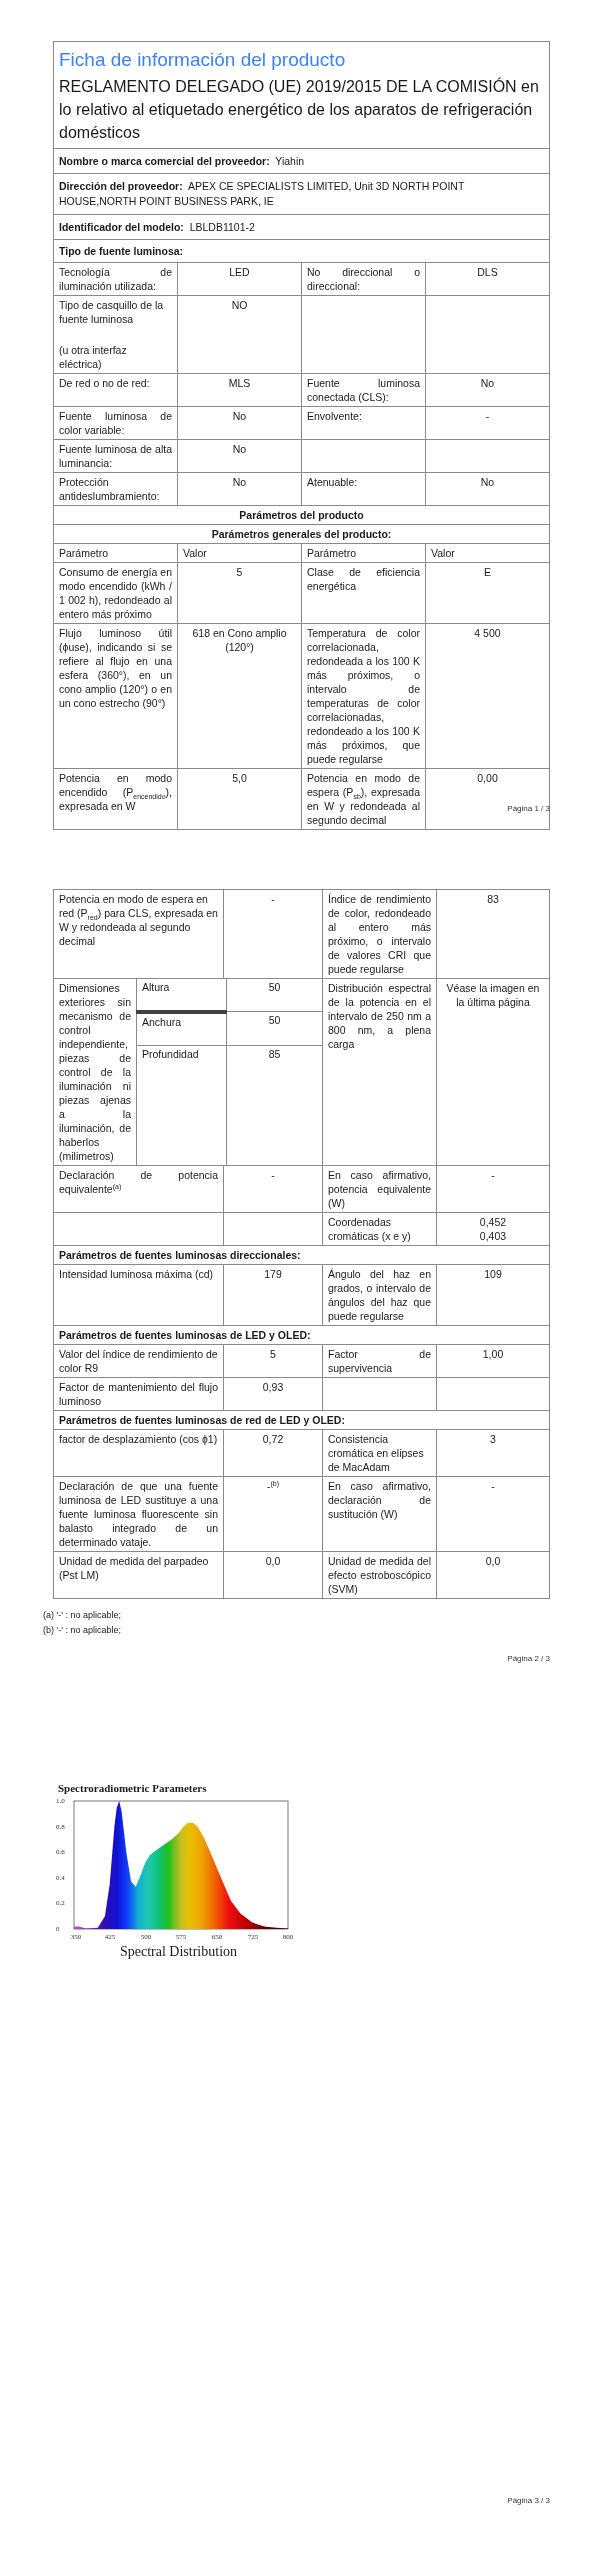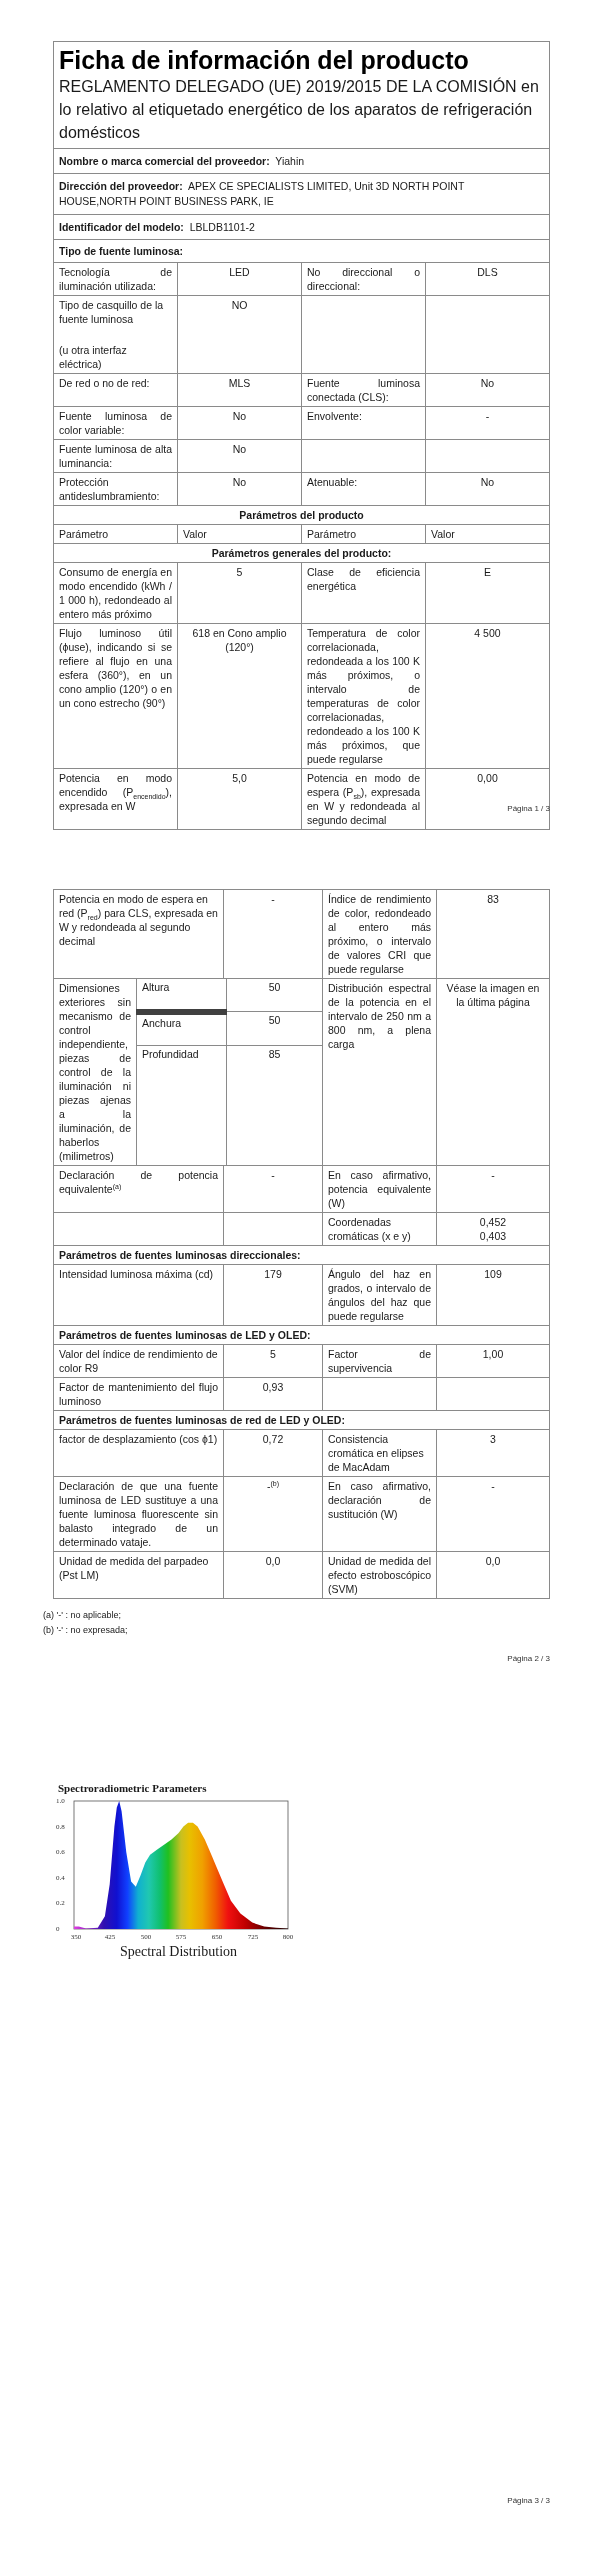--- a/index.html
+++ b/index.html
@@ -6,21 +6,21 @@
   body { width:603px; height:2560px; position:relative; overflow:hidden;
          font-family:"Liberation Sans", sans-serif; color:#1a1a1a; }
   .page { position:absolute; left:0; width:603px; }
   table.sheet { position:absolute; left:53px; width:497px; border-collapse:collapse;
                 table-layout:fixed; font-size:10.5px; line-height:14px; }
   table.sheet td { border:1px solid #8a8a8a; padding:2px 5px; vertical-align:top; }
   td.c1 { width:159px; text-align:justify; }
   td.c2 { width:88px; text-align:center; }
   td.c3 { width:103px; text-align:justify; }
   td.c4 { width:102px; text-align:center; }
-  .title { font-size:25px; line-height:30px; font-weight:bold; color:#000000; padding-top:1px; }
+  .title { font-size:19px; line-height:30px; font-weight:normal; color:#3b82f6; padding-top:1px; }
   .bold { font-weight:bold; }
   .hdr { font-weight:bold; text-align:center; }
   .sec { font-weight:bold; }
   .left { text-align:left !important; }
   sub, sup { font-size:7px; line-height:0; }
   .footer { position:absolute; right:53px; font-size:8px; color:#333; }
   .notes { position:absolute; left:43px; font-size:9px; line-height:15px; }
   .dimtbl { width:100%; border-collapse:collapse; }
   .chart-title { position:absolute; left:58px; top:1782px; font-family:"Liberation Serif", serif;
                  font-weight:bold; font-size:11px; }
@@ -98,31 +98,31 @@
       <td class="c1 left">Protección antideslumbramiento:</td>
       <td class="c2">No</td>
       <td class="c3">Atenuable:</td>
       <td class="c4">No</td>
     </tr>
 
     <tr>
           <td colspan="4" class="hdr">Parámetros del producto</td>
         </tr>
     <tr>
+          <td colspan="4" class="hdr">Parámetros generales del producto:</td>
+        </tr>
+    <tr>
       <td class="c1 left">Parámetro</td>
       <td class="c2 left">Valor</td>
       <td class="c3 left">Parámetro</td>
       <td class="c4 left">Valor</td>
     </tr>
-    <tr>
-          <td colspan="4" class="hdr">Parámetros generales del producto:</td>
-        </tr>
-
-    <tr>
-      <td class="c1">Consumo de energía en modo encendido (kWh / 1 000 h), redondeado al entero más próximo</td>
+
+    <tr>
+      <td class="c1">Consumo de energía en modo encendido (kWh / 1 002 h), redondeado al entero más próximo</td>
       <td class="c2">5</td>
       <td class="c3">Clase de eficiencia energética</td>
       <td class="c4">E</td>
     </tr>
     <tr>
       <td class="c1">Flujo luminoso útil (ϕuse), indicando si se refiere al flujo en una esfera (360°), en un cono amplio (120°) o en un cono estrecho (90°)</td>
       <td class="c2">618 en Cono amplio (120°)</td>
       <td class="c3">Temperatura de color correlacionada, redondeada a los 100 K más próximos, o intervalo de temperaturas de color correlacionadas, redondeado a los 100 K más próximos, que puede regularse</td>
       <td class="c4">4 500</td>
     </tr>
@@ -145,21 +145,21 @@
       <td class="c2">-</td>
       <td class="c3">Índice de rendimiento de color, redondeado al entero más próximo, o intervalo de valores CRI que puede regularse</td>
       <td class="c4">83</td>
     </tr>
     <tr>
       <td class="c1" colspan="2" style="padding:0;">
         <table class="dimtbl">
           <tbody>
                 <tr>
             <td rowspan="3" style="width:72px;border:none;border-right:1px solid #8a8a8a;text-align:justify;padding:2px 5px;">Dimensiones exteriores sin mecanismo de control independiente, piezas de control de la iluminación ni piezas ajenas a la iluminación, de haberlos (milimetros)</td>
-            <td style="width:79px;border:none;border-bottom:6px solid #404040;padding:1px 5px;">Altura</td>
+            <td style="width:79px;border:none;border-bottom:4px solid #404040;padding:1px 5px;">Altura</td>
             <td style="border:none;border-left:1px solid #8a8a8a;border-bottom:1px solid #8a8a8a;text-align:center;padding:1px 5px;">50</td>
           </tr>
           <tr>
             <td style="border:none;border-bottom:1px solid #8a8a8a;padding:1px 5px;">Anchura</td>
             <td style="border:none;border-left:1px solid #8a8a8a;border-bottom:1px solid #8a8a8a;text-align:center;padding:1px 5px;">50</td>
           </tr>
           <tr style="height:120px;">
             <td style="border:none;padding:1px 5px;vertical-align:top;">Profundidad</td>
             <td style="border:none;border-left:1px solid #8a8a8a;text-align:center;padding:1px 5px;vertical-align:top;">85</td>
           </tr>
@@ -226,21 +226,21 @@
     <tr>
       <td class="c1 left">Unidad de medida del parpadeo (Pst LM)</td>
       <td class="c2">0,0</td>
       <td class="c3">Unidad de medida del efecto estroboscópico (SVM)</td>
       <td class="c4">0,0</td>
     </tr>
   </tbody>
     </table>
   <div class="notes" style="top:1608px;">
     <div>(a) '-' : no aplicable;</div>
-    <div>(b) '-' : no expresada;</div>
+    <div>(b) '-' : no aplicable;</div>
   </div>
   <div class="footer" style="top:1654px;">Página 2 / 3</div>
 </div>
 
 <div class="page">
   <div class="chart-title">Spectroradiometric Parameters</div>
   <svg class="chart-wrap" viewBox="0 0 260 160" width="260" height="160">
     <defs>
       <linearGradient id="spec" x1="0" y1="0" x2="1" y2="0">
         <stop offset="0%" stop-color="#e040e0"></stop>

